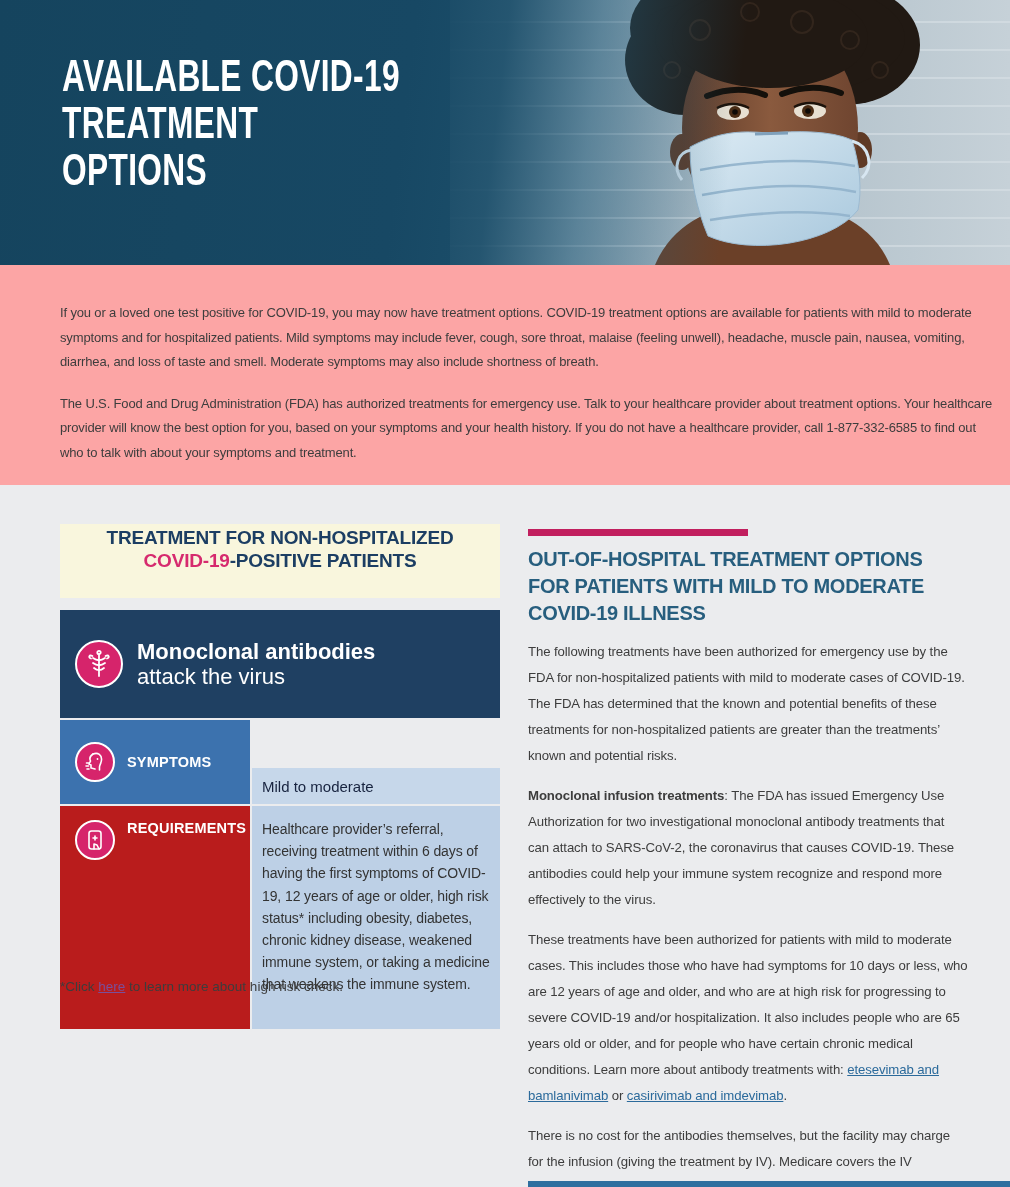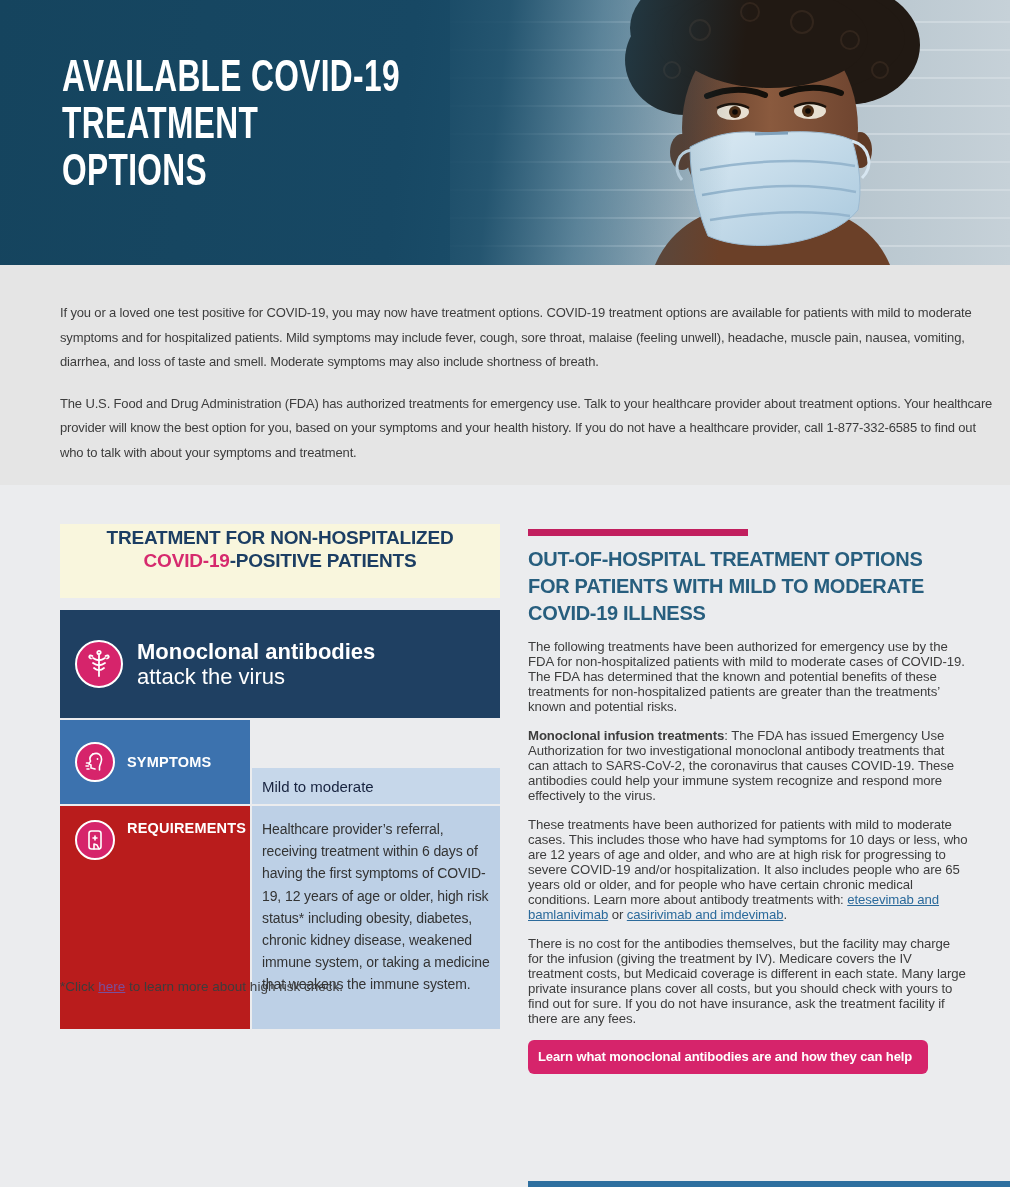--- a/index.html
+++ b/index.html
@@ -8,21 +8,21 @@
     background:#ffffff;font-family:"Liberation Sans","DejaVu Sans",sans-serif;
   }
   
   .hero{position:absolute;left:0;top:0;width:1010px;height:265px;overflow:hidden;background:#15445e;}
   .photo-wrap{position:absolute;right:0;top:0;width:560px;height:265px;}
   .hero-overlay{position:absolute;inset:0;
     background:linear-gradient(97deg,#15445e 0%,#174864 40%,rgba(27,78,106,.92) 49%,rgba(35,92,122,.55) 58%,rgba(47,107,141,0) 72%);}
   .hero-title{position:absolute;left:62px;top:52px;margin:0;color:#fff;font-weight:bold;
     font-size:44px;line-height:47px;letter-spacing:.5px;transform:scaleX(.72);transform-origin:left top;white-space:nowrap;}
   
-  .intro{position:absolute;left:0;top:265px;width:1010px;height:220px;background:#e5e5e5;box-sizing:border-box;padding:36px 15px 0 60px;}
+  .intro{position:absolute;left:0;top:265px;width:1010px;height:220px;background:#fca5a5;box-sizing:border-box;padding:36px 15px 0 60px;}
   .intro p{margin:0 0 17px;font-size:13px;line-height:24.5px;color:#3d3d3d;letter-spacing:-.15px;max-width:935px;}
   
   .main{position:absolute;left:0;top:485px;width:1010px;height:702px;background:#ebecee;}
   
   .infographic{position:absolute;left:60px;top:39px;width:440px;}
   .ig-header{background:#f9f6dd;height:74px;box-sizing:border-box;padding-top:2px;text-align:center;
     font-size:19px;font-weight:bold;color:#1c3e63;line-height:23px;letter-spacing:-.2px;}
   .covid-pink{color:#d62a6e;}
   .ig-row1{margin-top:12px;height:108px;background:#1f4062;display:flex;align-items:center;padding-left:15px;box-sizing:border-box;}
   .icon-circle{flex:none;border-radius:50%;background:#d6246b;border:2.5px solid #fff;
@@ -41,21 +41,21 @@
   .cell-value.tall{background:#bdd0e6;display:block;font-size:14px;line-height:22.2px;color:#333;
     letter-spacing:-.1px;padding:12px 10px 0 10px;}
   .h-sym{height:36px;margin-top:48px;}
   .h-req{height:223px;}
   .footnote{position:absolute;left:60px;top:494px;font-size:13.5px;color:#3d3d3d;}
   .footnote a{color:#7a4f9b;text-decoration:underline;}
   
   .article{position:absolute;left:528px;top:44px;width:440px;}
   .accent-bar{width:220px;height:7px;background:#c11f5e;margin-bottom:10px;}
   .article h2{margin:0 0 12px;font-size:20px;line-height:27px;color:#275e7e;font-weight:bold;letter-spacing:-.3px;}
-  .article p{margin:0 0 14px;font-size:13.2px;line-height:15px;color:#3d3d3d;letter-spacing:-.1px;}
+  .article p{margin:0 0 14px;font-size:13.2px;line-height:26px;color:#3d3d3d;letter-spacing:-.1px;}
   .article a{color:#2b6a9b;text-decoration:underline;}
   .lead-bold{font-weight:bold;}
   .cta{display:block;width:400px;box-sizing:border-box;margin-top:4px;background:#d6246b;color:#fff;
     font-family:inherit;font-weight:bold;font-size:13px;letter-spacing:-.1px;text-align:left;
     padding:9px 10px 10px;border:none;border-radius:6px;cursor:pointer;}
   .next-section-bar{position:absolute;left:528px;top:696px;width:482px;height:6px;background:#2e6f9f;}
 </style>
 </head>
 <body>
 

